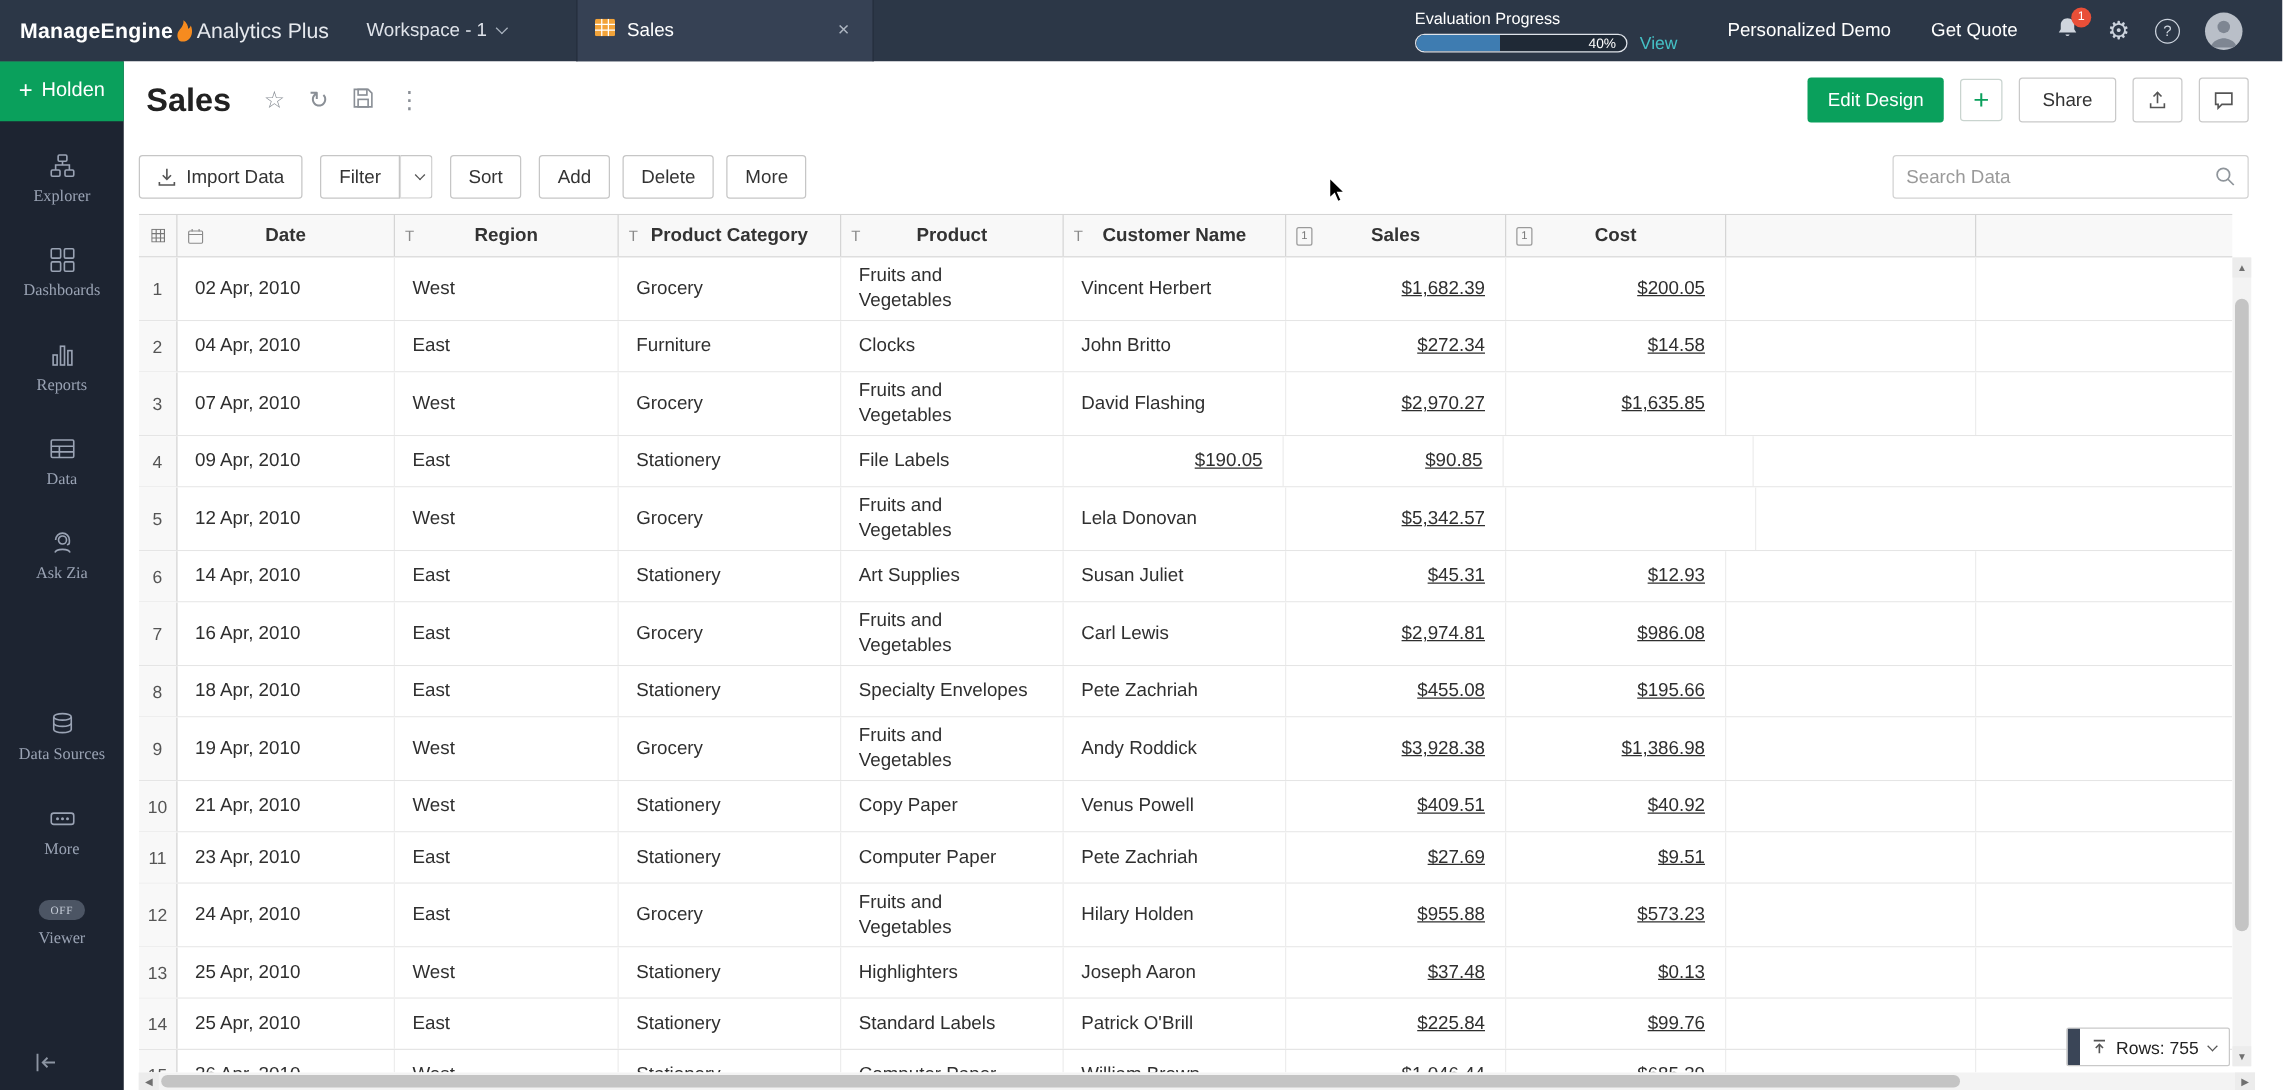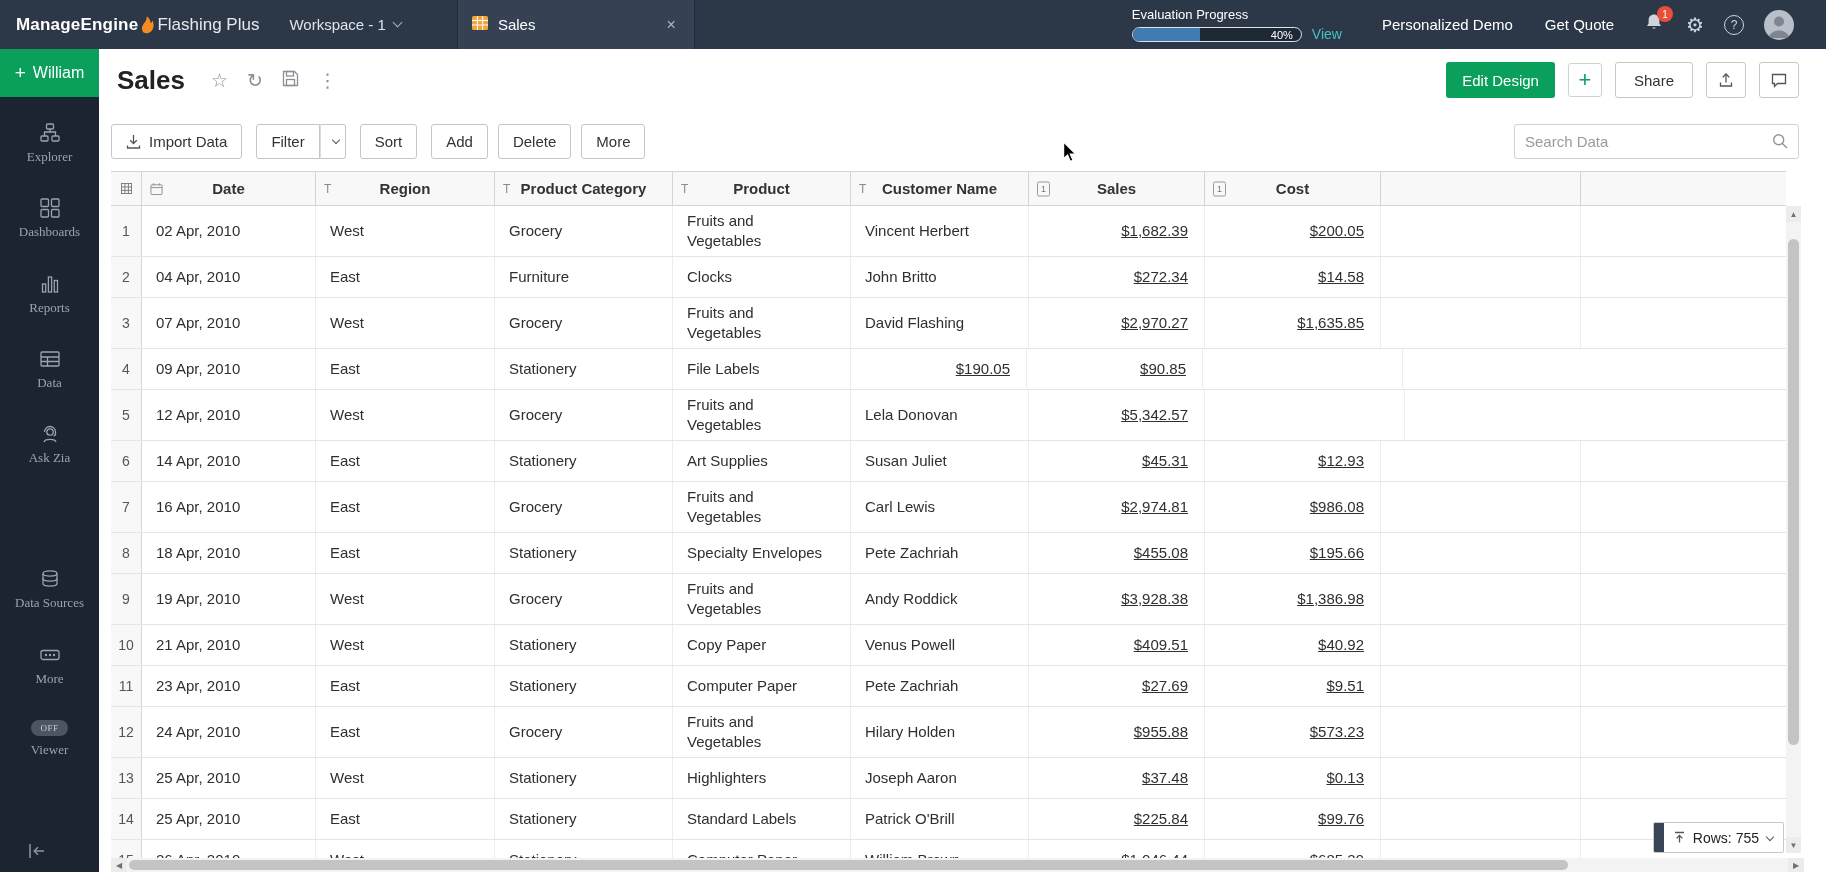--- a/index.html
+++ b/index.html
@@ -102,21 +102,21 @@
 <body>
 
 <div class="topbar">
   <div class="brand">
     <span class="brand-name">ManageEngine</span>
     <span class="brand-flame">
       <svg width="13" height="19" viewBox="0 0 14 20">
           <path d="M3 19c-2.5-2.8-2.6-6.6-.4-9.4C4.4 7.3 6.6 5 6.2 1c2.6 2 4.3 4.6 4 7.3 1.2-.4 2-1.4 2.3-2.7 1.9 4.2 1.3 8.6-1.2 11.4-2.2 2.4-5.8 3-8.3 2z" fill="#f68b1f"></path>
         </svg>
     </span>
-    <span class="brand-product">Flashing Plus</span>
+    <span class="brand-product">Analytics Plus</span>
   </div>
   <div class="workspace">
     <span>Workspace - 1</span>
     <span class="chev"></span>
   </div>
   <div class="tab">
     <span>
       <svg width="16" height="14" viewBox="0 0 16 14">
           <rect width="16" height="14" rx="1.5" fill="#f2a33a"></rect>
           <path d="M0 4.5h16M0 9h16M5.4 0v14M10.7 0v14" stroke="#fff" stroke-width="1"></path>
@@ -152,21 +152,21 @@
           <circle cx="15" cy="11.5" r="5" fill="#7e8692"></circle>
           <path d="M4.5 28c1.2-6 8-7.5 10.5-7.5S24.3 22 25.5 28z" fill="#7e8692"></path>
         </svg>
     </span>
   </div>
 </div>
 
 <div class="sidebar">
   <div class="create-btn">
     <span class="create-plus">+</span>
-    <span>William</span>
+    <span>Holden</span>
   </div>
   <div class="side-items">
     <div class="side-item">
       <svg width="20" height="20" viewBox="0 0 20 20" fill="none" stroke="#9aa3b4" stroke-width="1.3">
           <rect x="6.5" y="1" width="7" height="5" rx="1"></rect>
           <rect x="1" y="13" width="7" height="5" rx="1"></rect>
           <rect x="12" y="13" width="7" height="5" rx="1"></rect>
           <path d="M10 6v3M4.5 13v-4h11v4"></path>
         </svg>
       <span class="side-label">Explorer</span>

